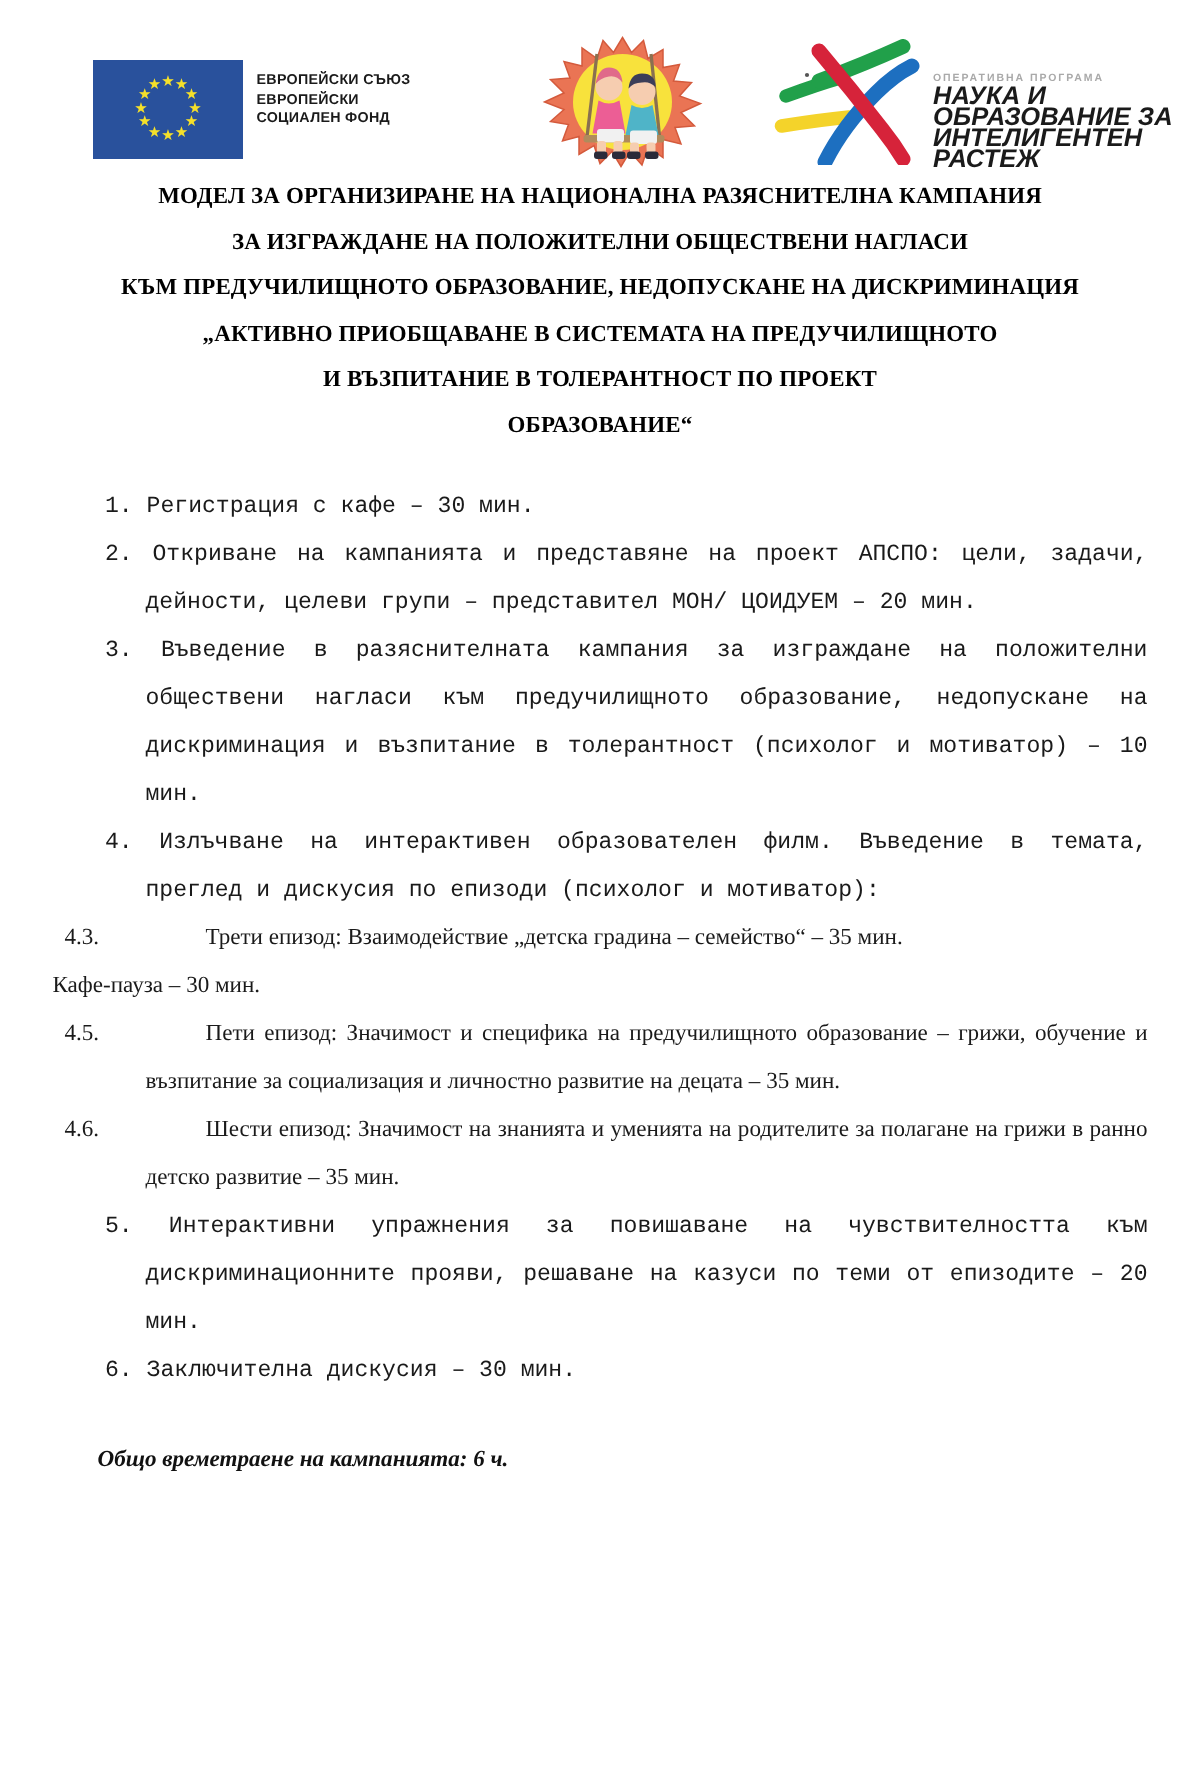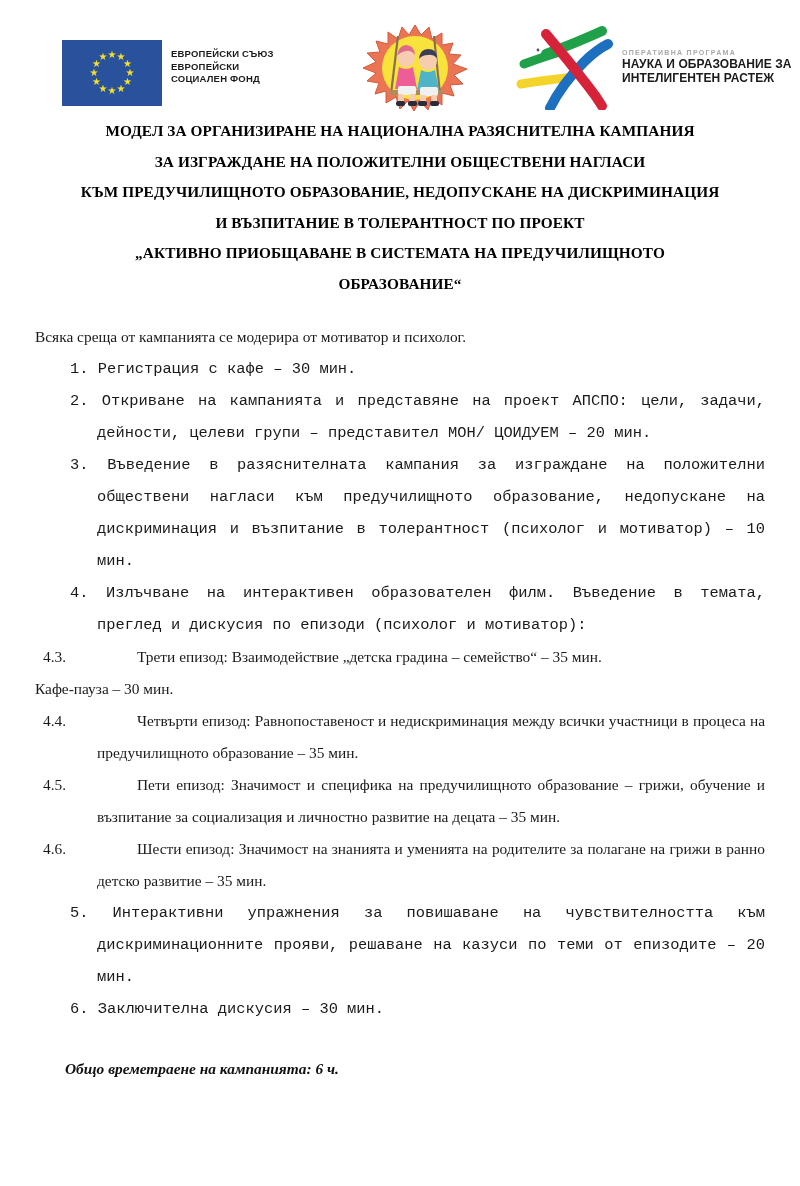--- a/index.html
+++ b/index.html
@@ -89,25 +89,26 @@
     color: #1a1a1a;
   }
   .op-kicker {
     font-size: 7px;
     letter-spacing: 1.3px;
     color: #a9a9a9;
     font-weight: bold;
     line-height: 9px;
   }
   .op-main {
-    font-size: 12px;
+    font-size: 17px;
     font-weight: bold;
     line-height: 14px;
     letter-spacing: 0.1px;
     white-space: pre-line;
+    font-style: italic;
   }
 
   
   .doc-title {
     margin: 6px 0 0 0;
     padding: 0 30px;
     text-align: center;
     font-weight: bold;
     font-size: 15.3px;
     line-height: 30.5px;
@@ -241,28 +242,27 @@
       <div class="op-main">НАУКА И ОБРАЗОВАНИЕ ЗА
 ИНТЕЛИГЕНТЕН РАСТЕЖ</div>
     </div>
   </div>
 </div>
 
 <div class="doc-title">
   <span class="tline">МОДЕЛ ЗА ОРГАНИЗИРАНЕ НА НАЦИОНАЛНА РАЗЯСНИТЕЛНА КАМПАНИЯ</span>
   <span class="tline">ЗА ИЗГРАЖДАНЕ НА ПОЛОЖИТЕЛНИ ОБЩЕСТВЕНИ НАГЛАСИ</span>
   <span class="tline">КЪМ ПРЕДУЧИЛИЩНОТО ОБРАЗОВАНИЕ, НЕДОПУСКАНЕ НА ДИСКРИМИНАЦИЯ</span>
+  <span class="tline">„АКТИВНО ПРИОБЩАВАНЕ В СИСТЕМАТА НА ПРЕДУЧИЛИЩНОТО</span>
   <span class="tline">И ВЪЗПИТАНИЕ В ТОЛЕРАНТНОСТ ПО ПРОЕКТ</span>
-  <span class="tline">„АКТИВНО ПРИОБЩАВАНЕ В СИСТЕМАТА НА ПРЕДУЧИЛИЩНОТО</span>
   <span class="tline">ОБРАЗОВАНИЕ“</span>
 </div>
 
 <div class="doc-body">
 
-  <p class="para flush last-line-left">Всяка среща от кампанията се модерира от мотиватор и психолог.</p>
 
   <p class="para numbered last-line-left">
     <span>1.</span>
     <span>Регистрация с кафе – 30 мин.</span>
   </p>
 
   <p class="para numbered last-line-left">
     <span>2.</span>
     <span>Откриване на кампанията и представяне на проект АПСПО: цели, задачи, дейности, целеви групи – представител МОН/ ЦОИДУЕМ – 20 мин.</span>
   </p>
@@ -278,23 +278,20 @@
   </p>
 
 
 
   <p class="para sub last-line-left">
     <span class="sub-num">4.3.</span><span>Трети епизод: Взаимодействие „детска градина – семейство“ – 35 мин.</span>
   </p>
 
   <p class="para flush last-line-left">Кафе-пауза – 30 мин.</p>
 
-  <p class="para sub last-line-left">
-    <span class="sub-num">4.4.</span><span>Четвърти епизод: Равнопоставеност и недискриминация между всички участници в процеса на предучилищното образование – 35 мин.</span>
-  </p>
 
   <p class="para sub last-line-left">
     <span class="sub-num">4.5.</span><span>Пети епизод: Значимост и специфика на предучилищното образование – грижи, обучение и възпитание за социализация и личностно развитие на децата – 35 мин.</span>
   </p>
 
   <p class="para sub last-line-left">
     <span class="sub-num">4.6.</span><span>Шести епизод: Значимост на знанията и уменията на родителите за полагане на грижи в ранно детско развитие – 35 мин.</span>
   </p>
 
   <p class="para numbered last-line-left">

